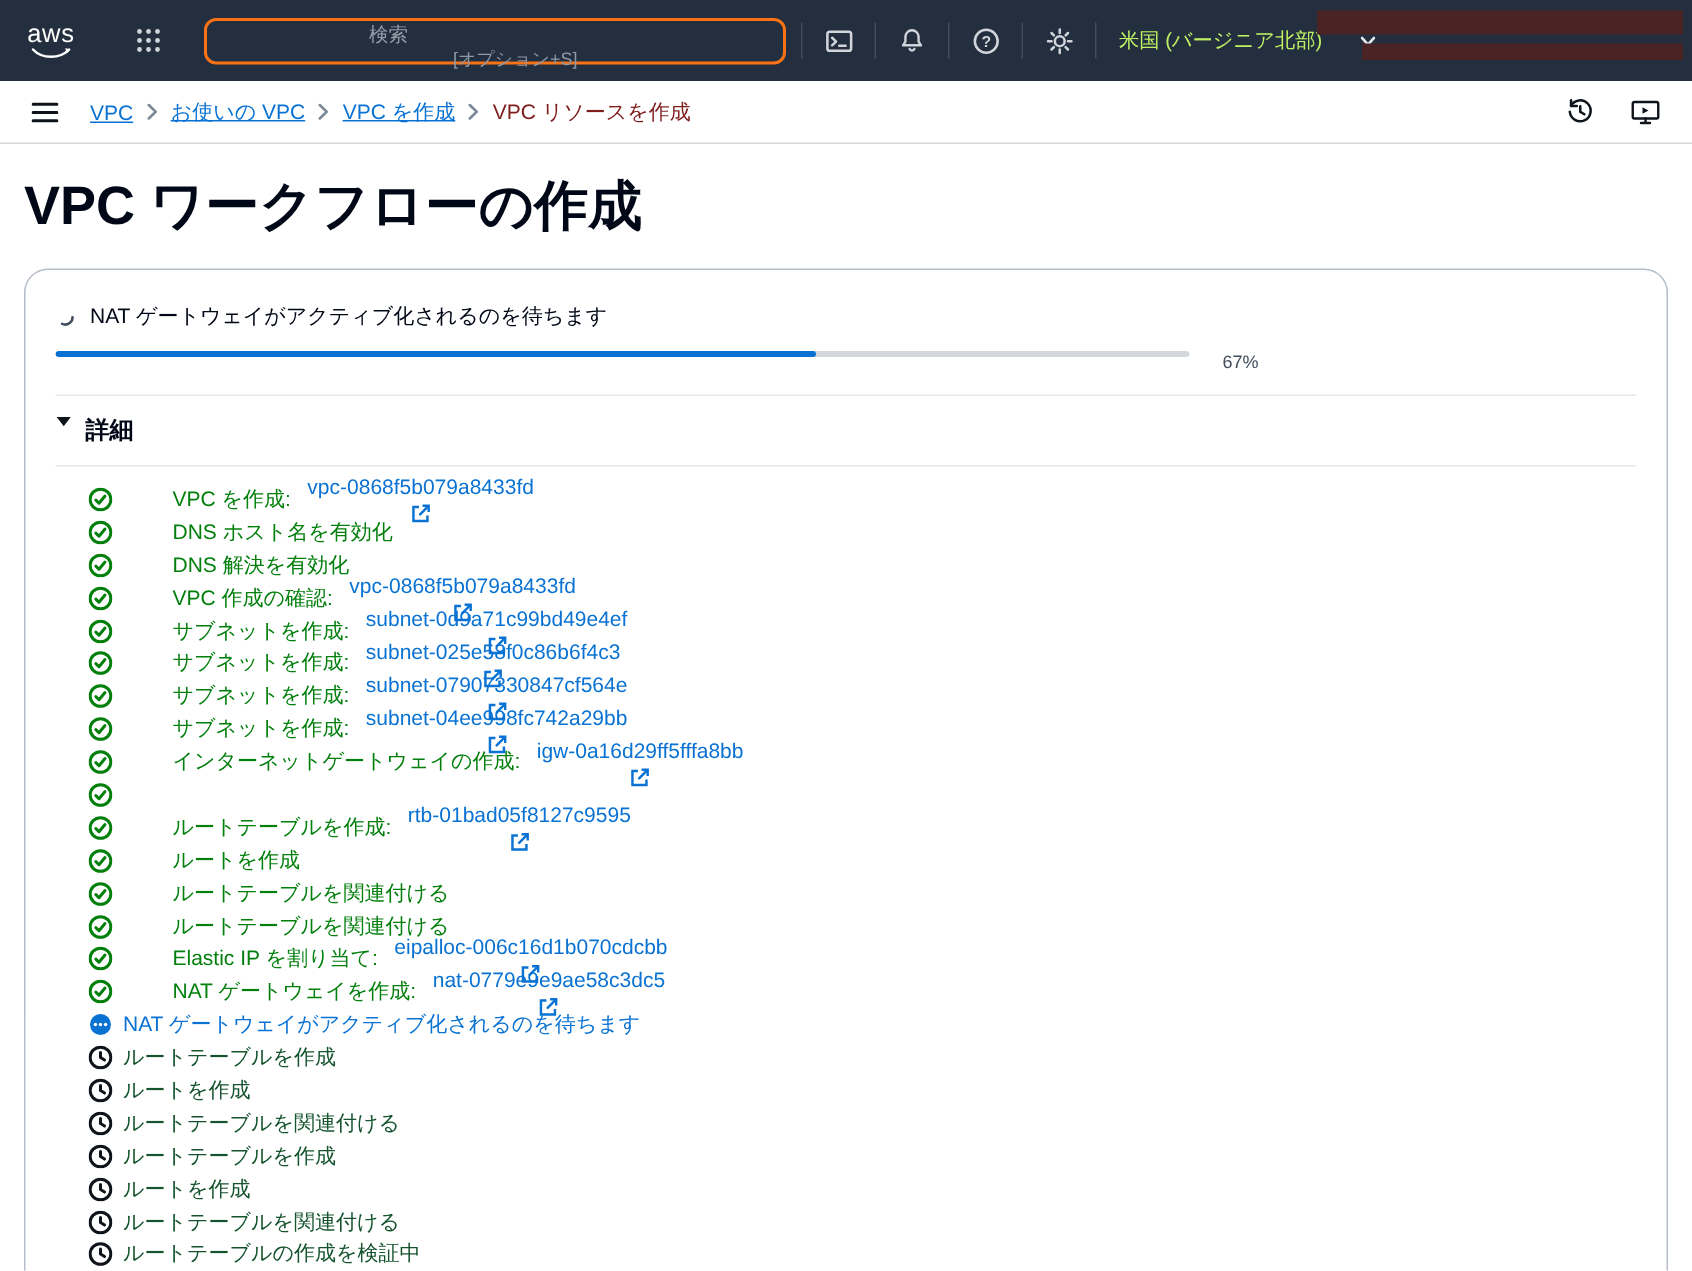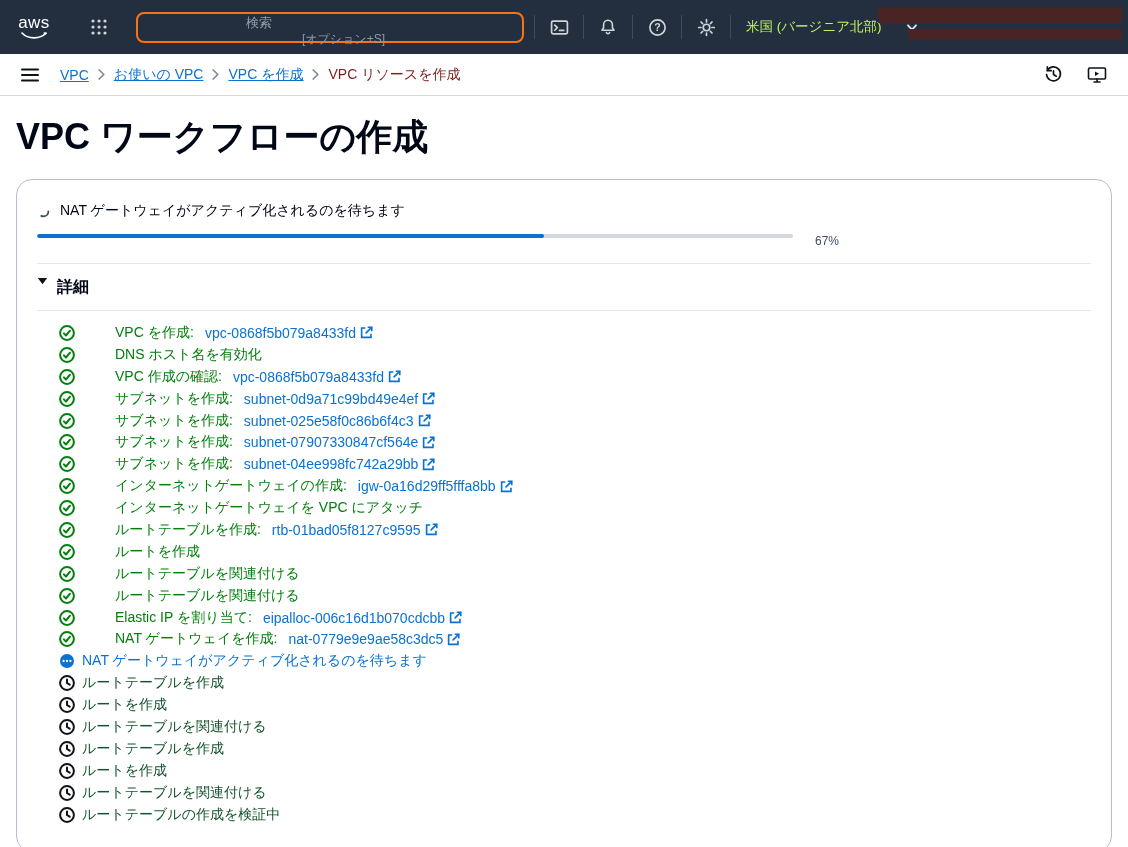--- a/index.html
+++ b/index.html
@@ -66,21 +66,21 @@
   .divider { border:none; border-top:1px solid #e4e7eb; margin:15px 0 0 0; }
 
   .details-header { margin-top:13px; display:flex; align-items:flex-start; gap:9px; font-size:16px; font-weight:700; color:#000716; cursor:pointer; width:max-content; }
 
   .steps { margin-top:11px; padding-left:22px; }
   .step-row { display:flex; align-items:center; gap:7px; height:21.9px; font-size:14px; }
   .st-icon { display:block; }
   .step-label.success { color:#037f0c;margin-left:33px; }
   .step-label.pending { color:#14532d; }
   .step-label.in-progress { color:#0972d3; }
-  .resource-link { color:#0972d3; text-decoration:none; margin-left:4px; display:inline-flex; align-items:center; gap:4px; cursor:pointer; }
+  .resource-link { color:#0972d3; text-decoration:none; margin-left:4px; display:inline-flex; align-items:center; gap:4px; cursor:pointer;flex-direction:column; }
 </style>
 </head>
 <body>
 
 <header class="topnav">
   <button class="aws-logo">
     <span class="logo-text">aws</span>
     <svg width="28" height="8" viewBox="0 0 28 8">
       <path d="M2 2 C 8 8.5, 20 8.5, 26 2" fill="none" stroke="#fff" stroke-width="1.7" stroke-linecap="round"></path>
       <path d="M23.5 1 L27 2.2 L24.5 4.6" fill="#fff" stroke="none"></path>
@@ -264,20 +264,29 @@
         </span>
         <span class="step-label success">DNS ホスト名を有効化</span>
       </div>
       <div class="step-row">
         <span>
           <svg class="st-icon" width="16" height="16" viewBox="0 0 16 16">
             <circle cx="8" cy="8" r="6.9" fill="none" stroke="#037f0c" stroke-width="2"></circle>
             <path d="M4.9 8.4 L7 10.5 L11 5.7" fill="none" stroke="#037f0c" stroke-width="2" stroke-linecap="round" stroke-linejoin="round"></path>
           </svg>
         </span>
+        <span class="step-label success">DNS 解決を有効化</span>
+      </div>
+      <div class="step-row">
+        <span>
+          <svg class="st-icon" width="16" height="16" viewBox="0 0 16 16">
+            <circle cx="8" cy="8" r="6.9" fill="none" stroke="#037f0c" stroke-width="2"></circle>
+            <path d="M4.9 8.4 L7 10.5 L11 5.7" fill="none" stroke="#037f0c" stroke-width="2" stroke-linecap="round" stroke-linejoin="round"></path>
+          </svg>
+        </span>
         <span class="step-label success">VPC 作成の確認:</span>
         <a class="resource-link" href="#">
           <span>vpc-0868f5b079a8433fd</span>
           <svg width="13" height="13" viewBox="0 0 16 16" fill="none" stroke="#0972d3" stroke-width="2">
             <path d="M13.5 9.5 V14 H2 V2.5 H6.5"></path>
             <path d="M9.5 1.5 h5 v5"></path>
             <path d="M14 2 L7.5 8.5" stroke-linecap="round"></path>
           </svg>
         </a>
       </div>
@@ -366,21 +375,20 @@
           </svg>
         </a>
       </div>
       <div class="step-row">
         <span>
           <svg class="st-icon" width="16" height="16" viewBox="0 0 16 16">
             <circle cx="8" cy="8" r="6.9" fill="none" stroke="#037f0c" stroke-width="2"></circle>
             <path d="M4.9 8.4 L7 10.5 L11 5.7" fill="none" stroke="#037f0c" stroke-width="2" stroke-linecap="round" stroke-linejoin="round"></path>
           </svg>
         </span>
-        <span class="step-label success">インターネットゲートウェイを VPC にアタッチ</span>
       </div>
       <div class="step-row">
         <span>
           <svg class="st-icon" width="16" height="16" viewBox="0 0 16 16">
             <circle cx="8" cy="8" r="6.9" fill="none" stroke="#037f0c" stroke-width="2"></circle>
             <path d="M4.9 8.4 L7 10.5 L11 5.7" fill="none" stroke="#037f0c" stroke-width="2" stroke-linecap="round" stroke-linejoin="round"></path>
           </svg>
         </span>
         <span class="step-label success">ルートテーブルを作成:</span>
         <a class="resource-link" href="#">

